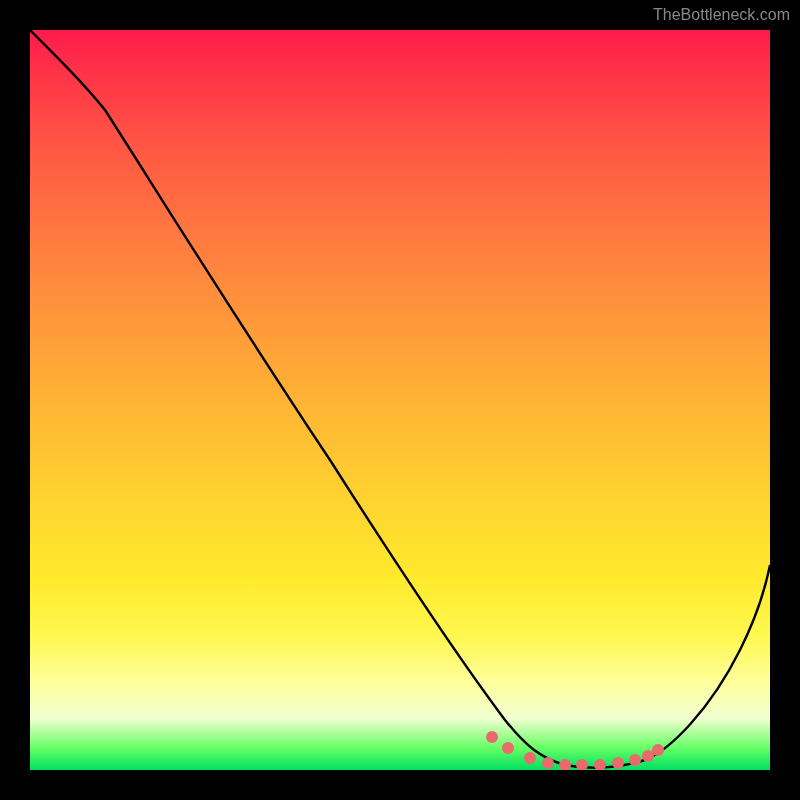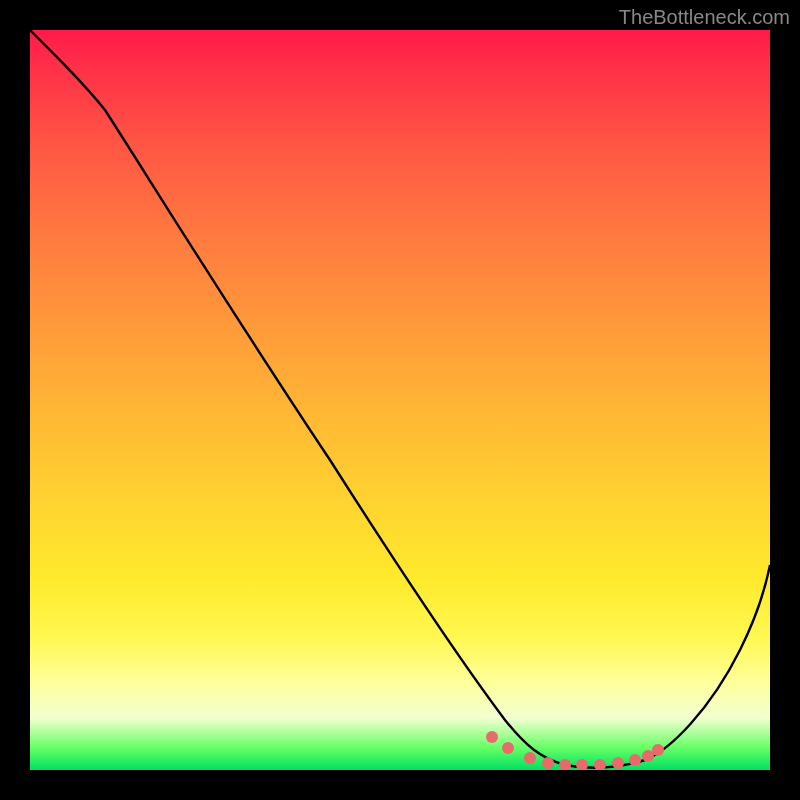--- a/index.html
+++ b/index.html
@@ -10,21 +10,21 @@
     background: #000;
     font-family: Arial, sans-serif;
     position: relative;
     overflow: hidden;
   }
   .watermark {
     position: absolute;
     top: 6px;
     right: 10px;
     color: #888;
-    font-size: 20px;
+    font-size: 16px;
     z-index: 10;
   }
   .plot-area {
     position: absolute;
     left: 30px;
     top: 30px;
     width: 740px;
     height: 740px;
   }
   .gradient-bg {

